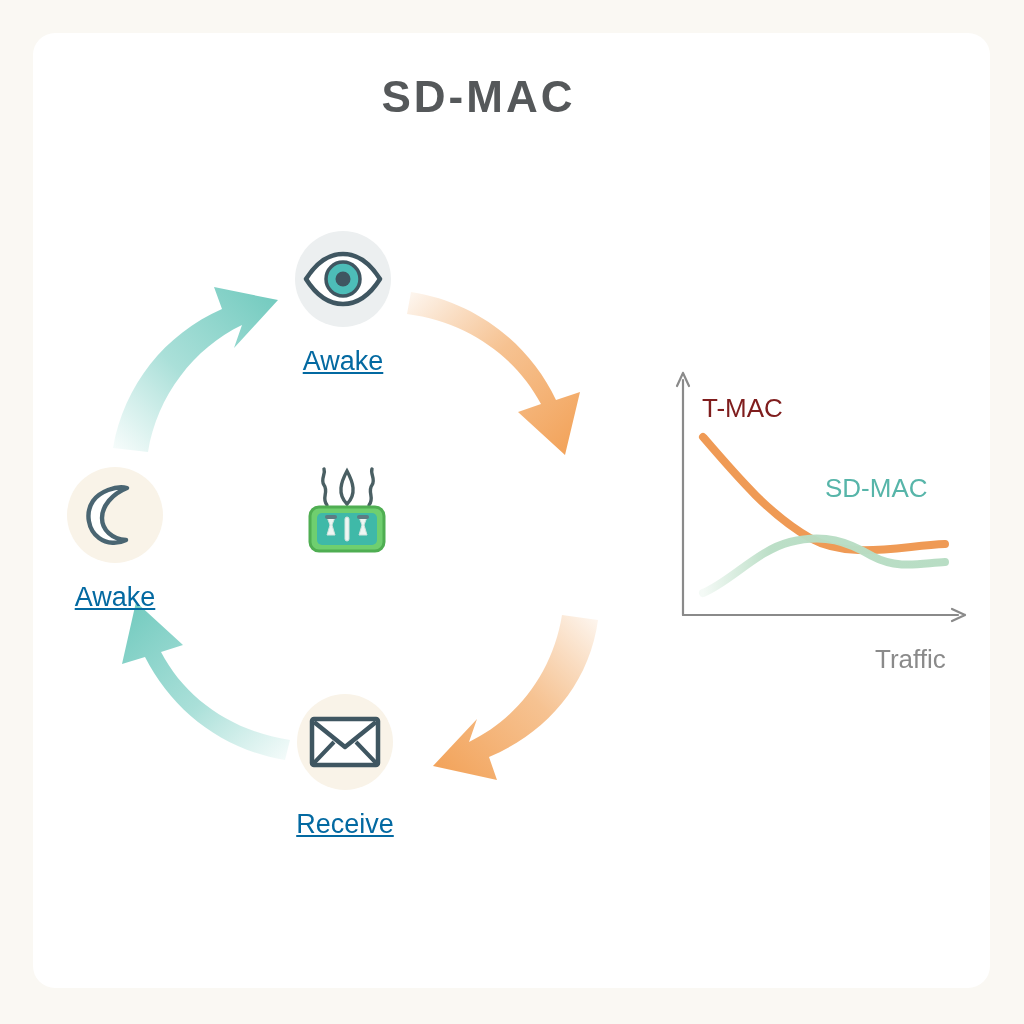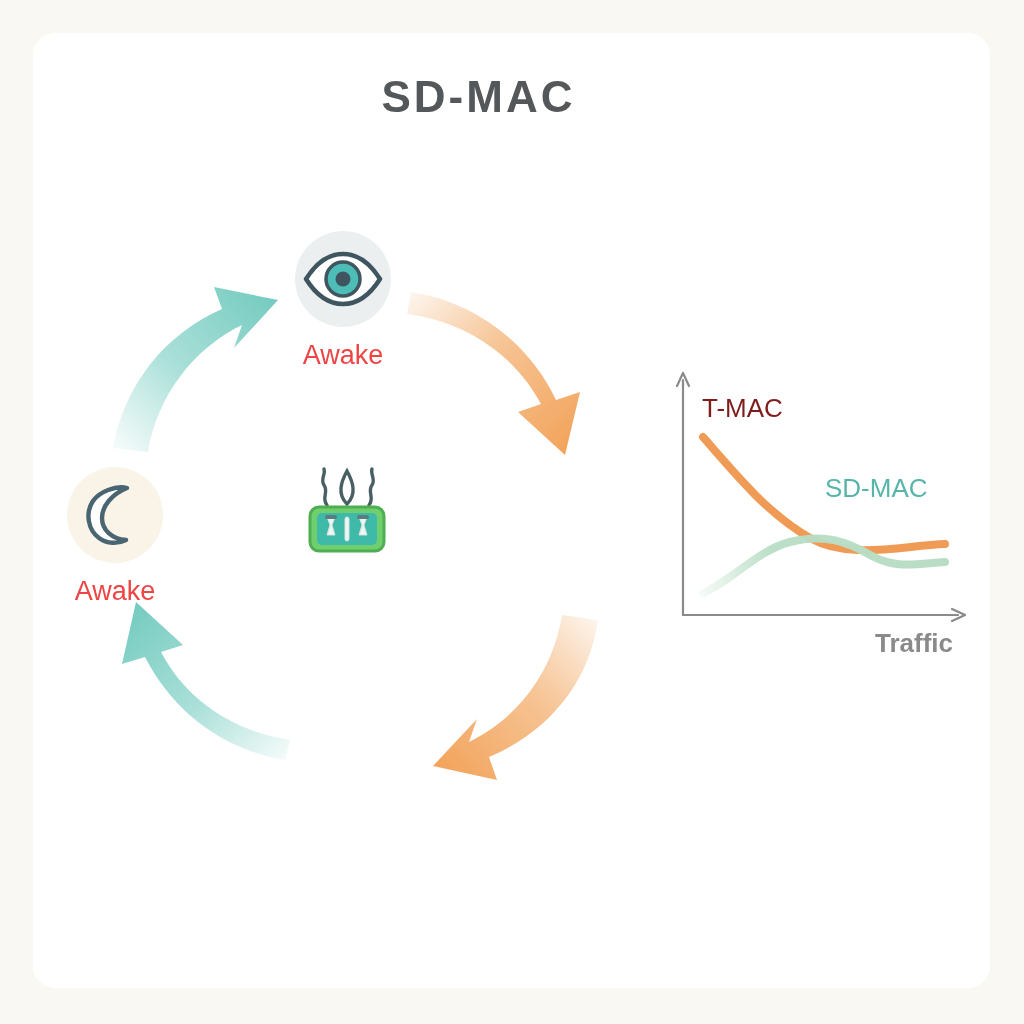--- a/index.html
+++ b/index.html
@@ -48,25 +48,26 @@
   .node .disc {
     width: 96px;
     height: 96px;
     border-radius: 50%;
     margin: 0 auto;
     display: flex;
     align-items: center;
     justify-content: center;
   }
   .node .nlabel {
-    margin-top: 13px;
+    margin-top: 19px;
     font-size: 27px;
-    color: #ef4444;
+    color: #0369a1;
     font-family: "Liberation Sans", sans-serif;
     white-space: nowrap;
+    text-decoration: underline;
   }
 
   #node-awake   { left: 268px; top: 231px; }
   #node-send    { left: 499px; top: 470px; }
   #node-receive { left: 270px; top: 694px; }
   #node-sleep   { left: 40px;  top: 467px; }
 
   #center-icon {
     position: absolute;
     left: 297px;
@@ -84,21 +85,21 @@
     height: 310px;
   }
   .chart-lab {
     position: absolute;
     font-size: 26px;
     font-family: "Liberation Sans", sans-serif;
     white-space: nowrap;
   }
   #lab-tmac   { left: 42px;  top: 33px;  color: #7f1d1d; }
   #lab-sdmac  { left: 165px; top: 113px; color: #57b5a9; }
-  #lab-traffic{ left: 215px; top: 268px; color: #8a8a8a; font-weight: bold; }
+  #lab-traffic{ left: 215px; top: 284px; color: #8a8a8a; }
 
   svg { display: block; }
 </style>
 </head>
 <body>
 
 <div id="stage">
   <div id="card"></div>
 
   <div id="title">SD-MAC</div>
@@ -197,20 +198,30 @@
       <svg width="86" height="62" viewBox="0 0 86 62">
         <path d="M6,31 C18,12 32,6 43,6 C54,6 68,12 80,31 C68,50 54,56 43,56 C32,56 18,50 6,31 Z" fill="#ffffff" stroke="#3f5661" stroke-width="4.5" stroke-linejoin="round"></path>
         <circle cx="43" cy="31" r="17" fill="#4dbdb8" stroke="#3f5661" stroke-width="3.5"></circle>
         <circle cx="43" cy="31" r="7.5" fill="#3f5661"></circle>
       </svg>
     </div>
     <div class="nlabel">Awake</div>
   </div>
 
 
+  <div class="node" id="node-receive">
+    <div class="disc" style="background:#f9f3e8;">
+      <svg width="74" height="56" viewBox="0 0 74 56">
+        <rect x="4" y="5" width="66" height="46" rx="2" fill="#ffffff" stroke="#3f5661" stroke-width="4.5"></rect>
+        <path d="M6,8 L37,33 L68,8" fill="none" stroke="#3f5661" stroke-width="4.5" stroke-linejoin="round"></path>
+        <path d="M6,49 L26,28 M68,49 L48,28" fill="none" stroke="#3f5661" stroke-width="4"></path>
+      </svg>
+    </div>
+    <div class="nlabel">Receive</div>
+  </div>
 
   <div class="node" id="node-sleep">
     <div class="disc" style="background:#f9f3e8;">
       <svg width="66" height="66" viewBox="0 0 66 66">
         <path d="M45,6 C30,12 20,24 20,36 C20,48 30,57 44,58 C36,62 25,62 17,56 C6,48 3,31 11,19 C17,10 34,3 45,6 Z" fill="#ffffff" stroke="#4a6572" stroke-width="4.4" stroke-linejoin="round"></path>
       </svg>
     </div>
     <div class="nlabel">Awake</div>
   </div>
 

